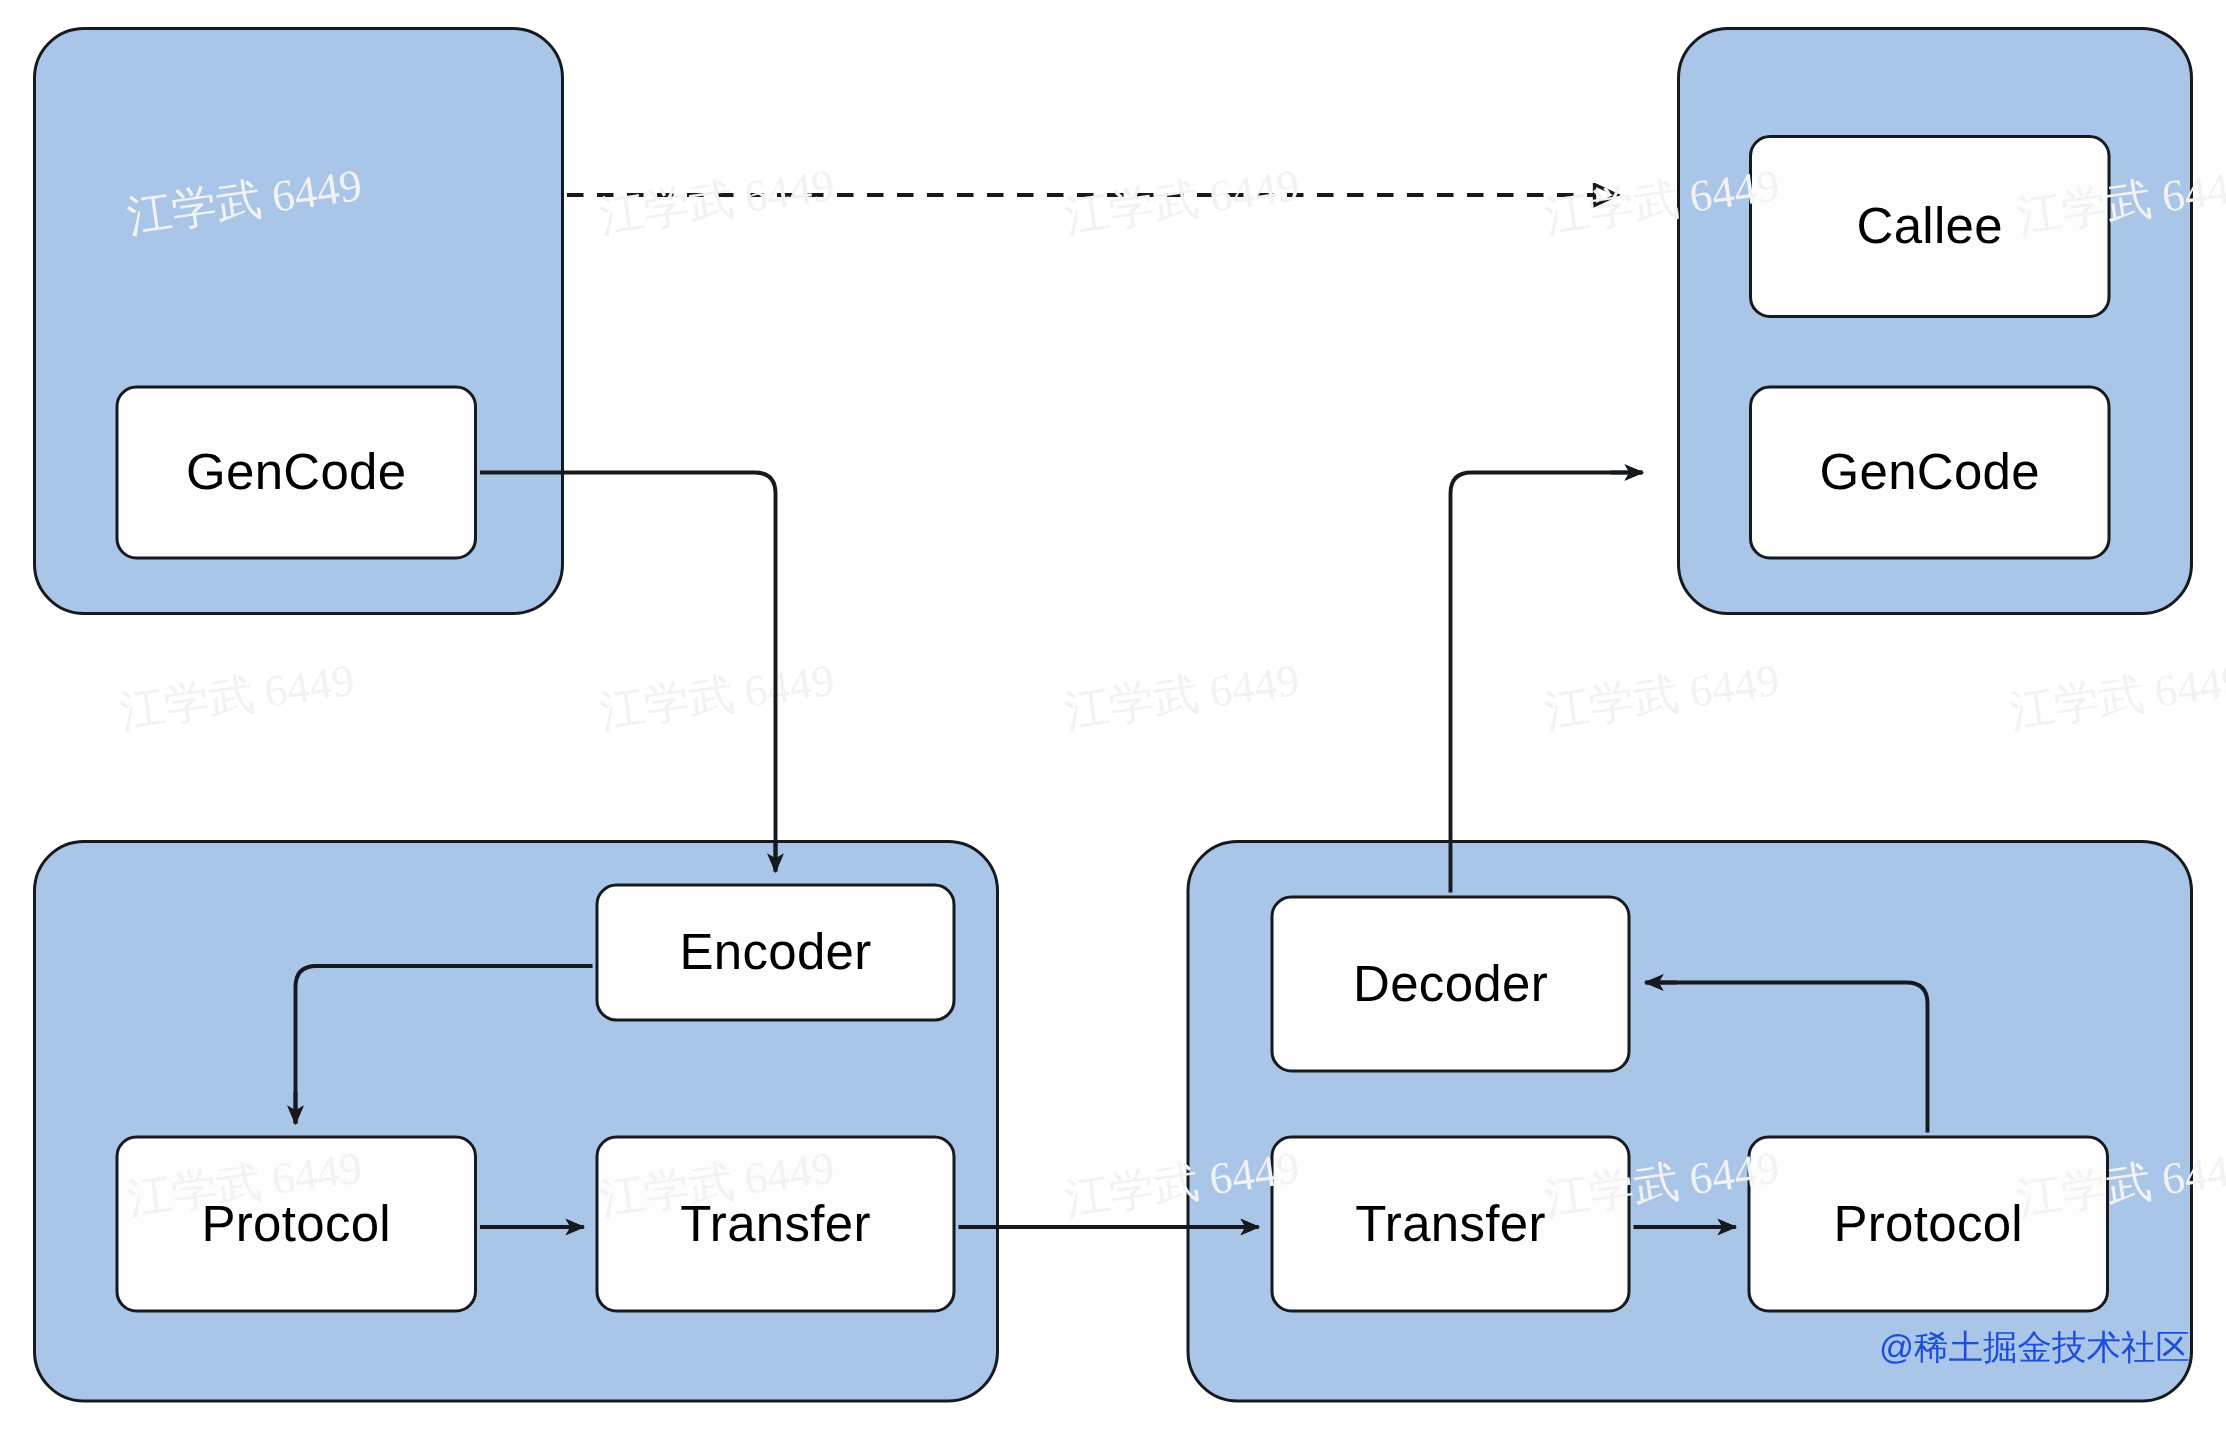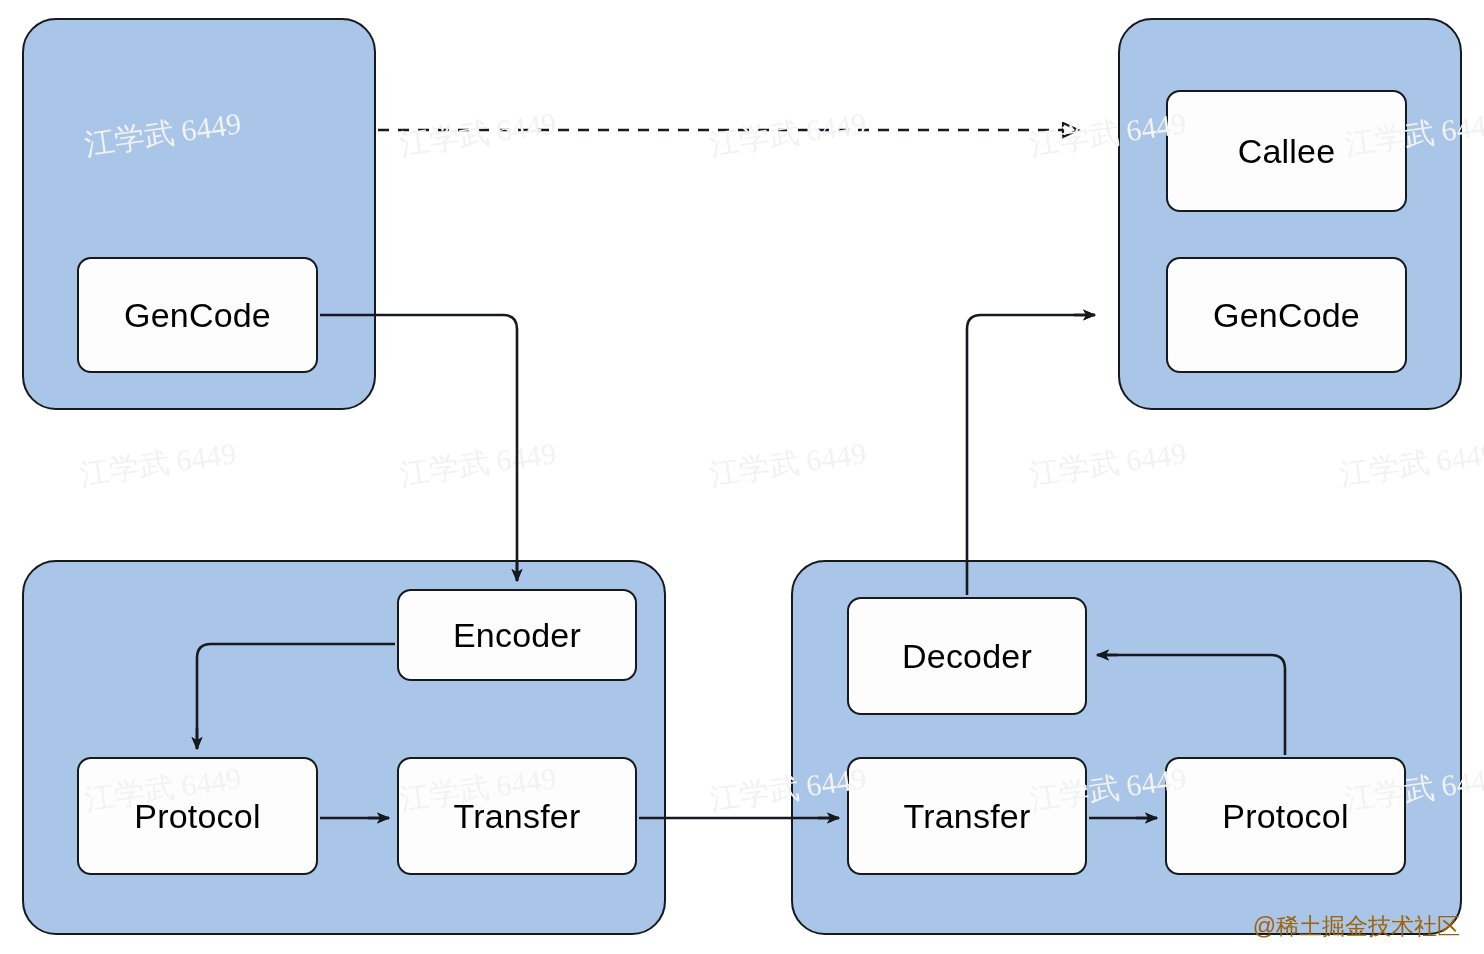--- a/index.html
+++ b/index.html
@@ -72,22 +72,22 @@
     transform: rotate(-8deg);
     transform-origin: left center;
     z-index: 3;
     user-select: none;
     font-family: "Liberation Serif", "DejaVu Serif", serif;
   }
   .wm.over { z-index: 7; }
   .wm-brand {
     position: absolute;
     right: 24px;
-    bottom: 12px;
-    color: #a16207;
+    bottom: 40px;
+    color: #1d4ed8;
     font-size: 23px;
     white-space: nowrap;
     z-index: 7;
     user-select: none;
     font-family: "Liberation Sans", "DejaVu Sans", sans-serif;
   }
 </style>
 </head>
 <body>
 

